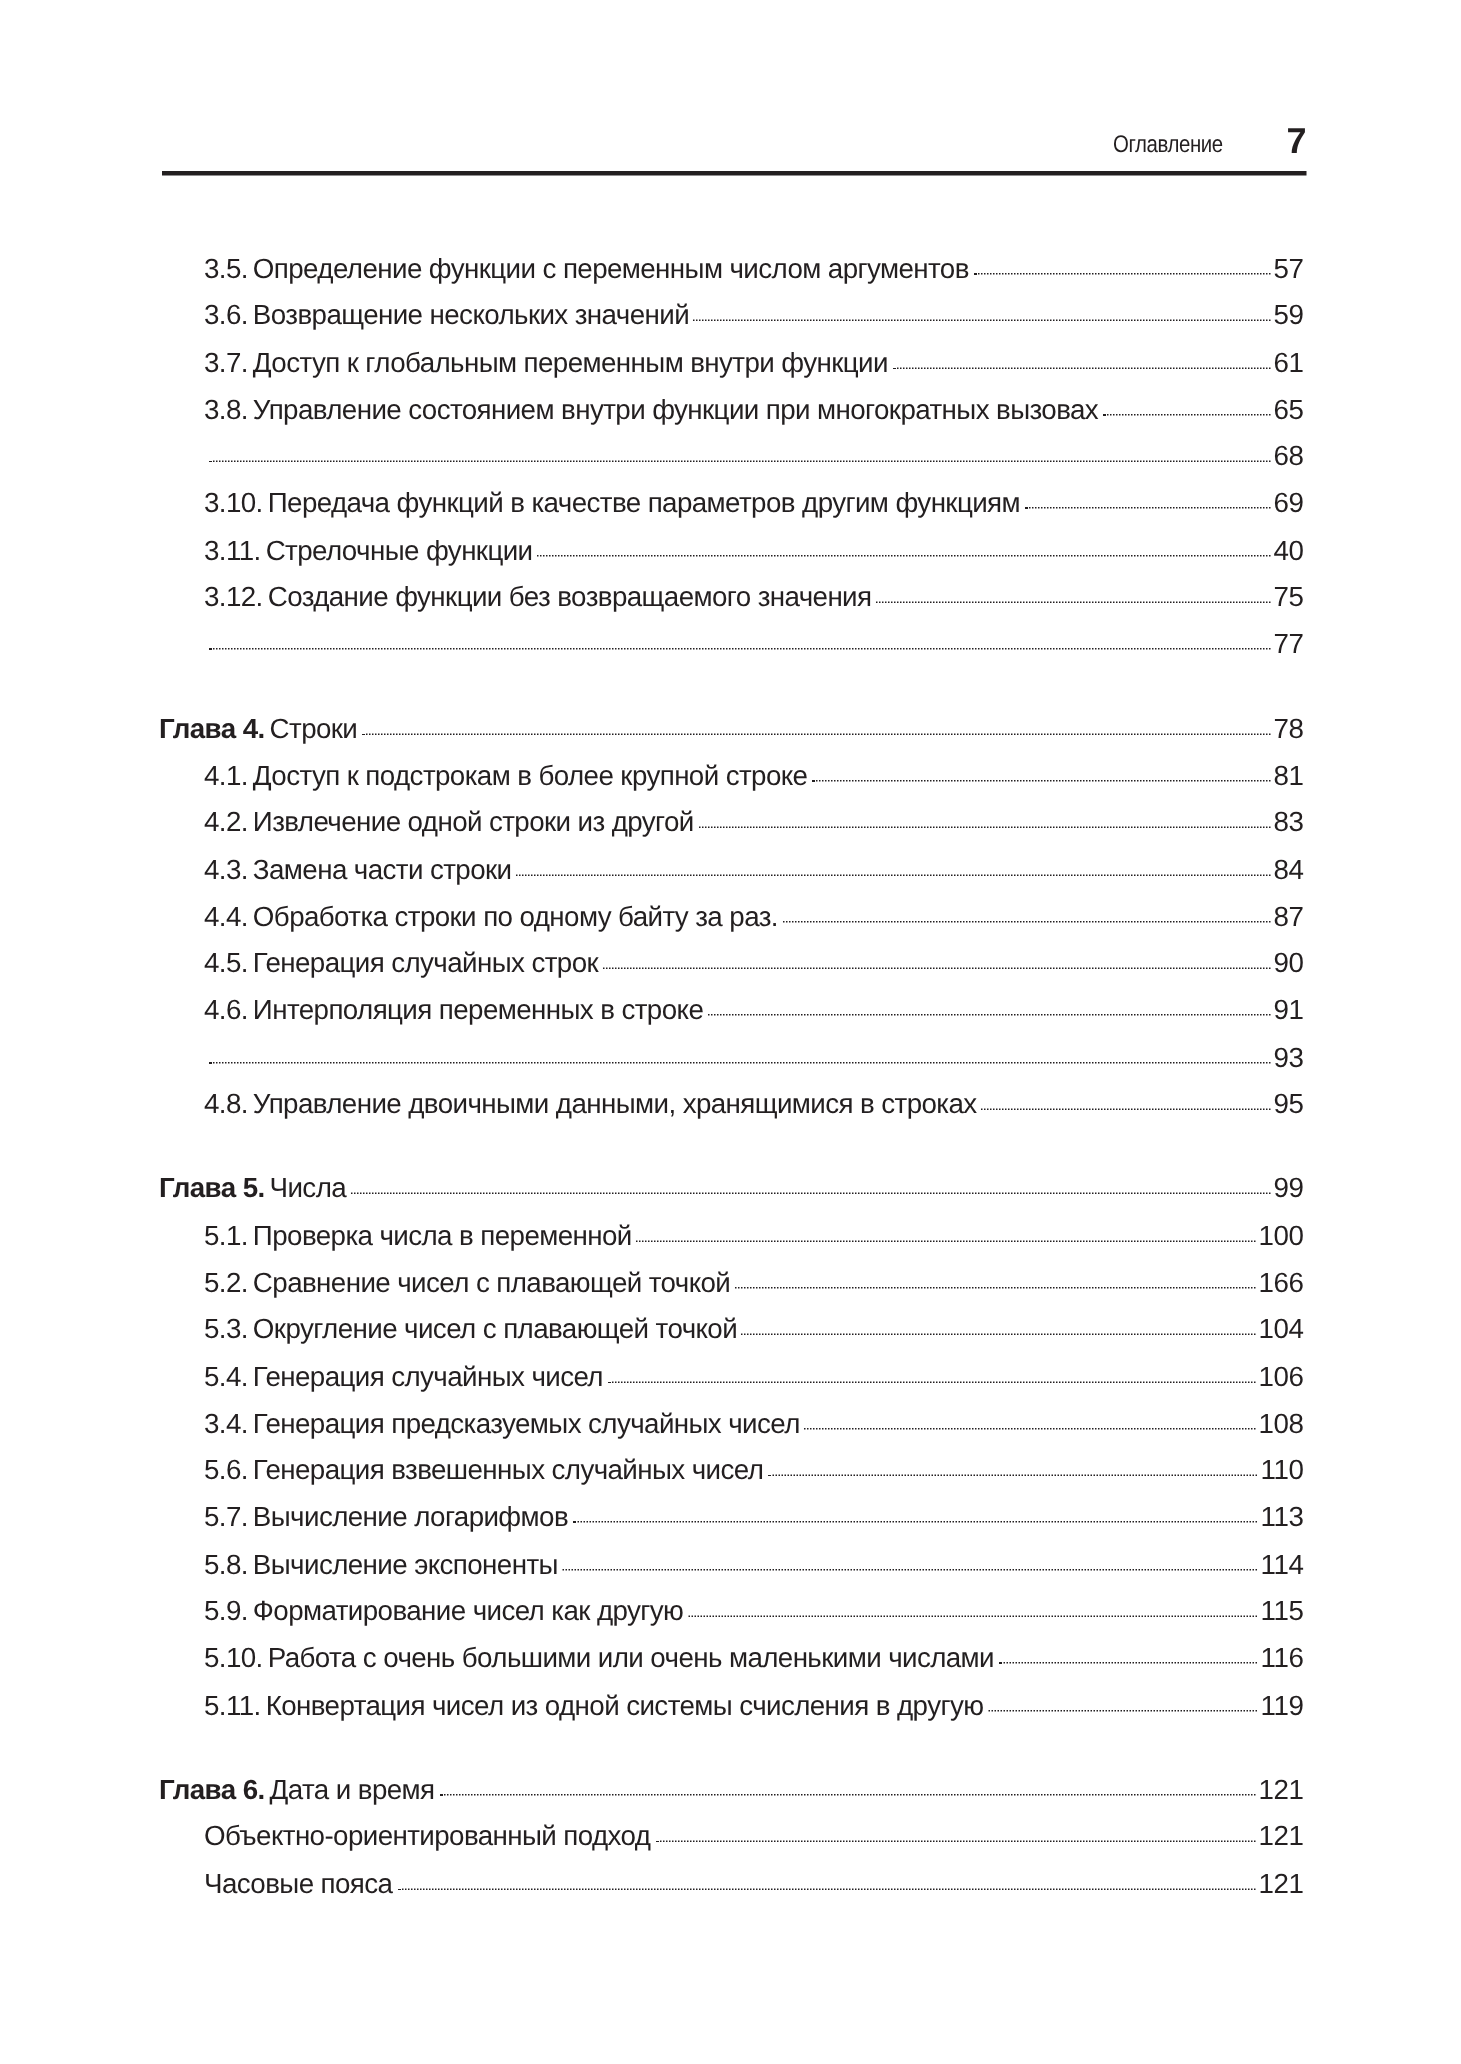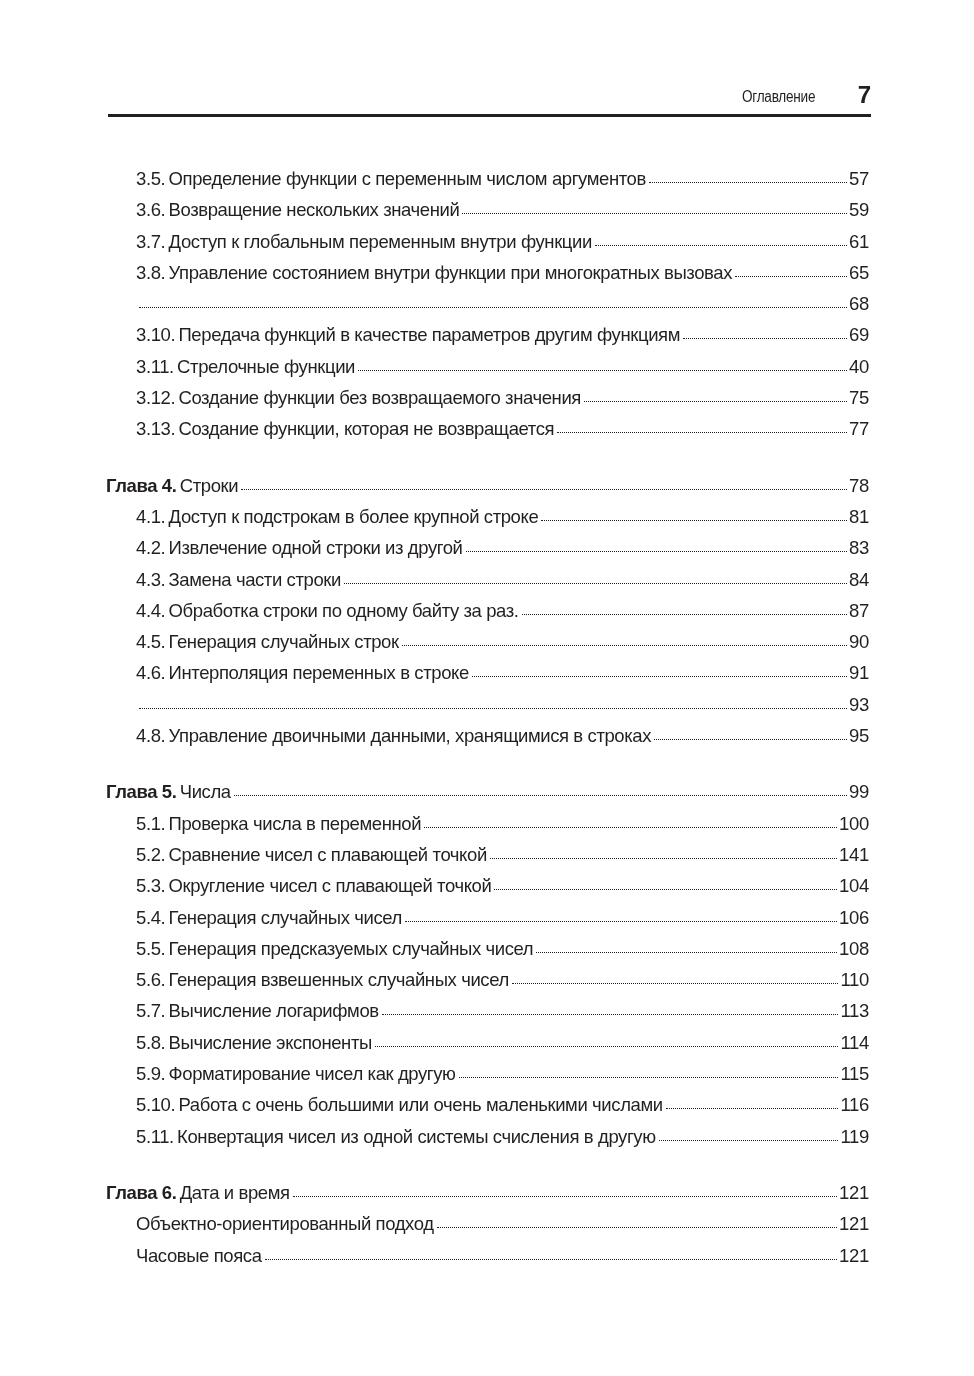--- a/index.html
+++ b/index.html
@@ -64,21 +64,20 @@
     <span class="label"><span>3.11.</span> <span>Стрелочные функции</span></span>
     <span class="dots"></span>
     <span class="page">40</span>
   </div>
   <div class="row sub">
     <span class="label"><span>3.12.</span> <span>Создание функции без возвращаемого значения</span></span>
     <span class="dots"></span>
     <span class="page">75</span>
   </div>
   <div class="row sub">
-    <span class="label"><span>3.13.</span> <span>Создание функции, которая не возвращается</span></span>
     <span class="dots"></span>
     <span class="page">77</span>
   </div>
 
   <div class="gap"></div>
 
   <div class="row">
     <span class="label"><b>Глава 4.</b> <span>Строки</span></span>
     <span class="dots"></span>
     <span class="page">78</span>
@@ -131,34 +130,34 @@
     <span class="page">99</span>
   </div>
   <div class="row sub">
     <span class="label"><span>5.1.</span> <span>Проверка числа в переменной</span></span>
     <span class="dots"></span>
     <span class="page">100</span>
   </div>
   <div class="row sub">
     <span class="label"><span>5.2.</span> <span>Сравнение чисел с плавающей точкой</span></span>
     <span class="dots"></span>
-    <span class="page">141</span>
+    <span class="page">166</span>
   </div>
   <div class="row sub">
     <span class="label"><span>5.3.</span> <span>Округление чисел с плавающей точкой</span></span>
     <span class="dots"></span>
     <span class="page">104</span>
   </div>
   <div class="row sub">
     <span class="label"><span>5.4.</span> <span>Генерация случайных чисел</span></span>
     <span class="dots"></span>
     <span class="page">106</span>
   </div>
   <div class="row sub">
-    <span class="label"><span>5.5.</span> <span>Генерация предсказуемых случайных чисел</span></span>
+    <span class="label"><span>3.4.</span> <span>Генерация предсказуемых случайных чисел</span></span>
     <span class="dots"></span>
     <span class="page">108</span>
   </div>
   <div class="row sub">
     <span class="label"><span>5.6.</span> <span>Генерация взвешенных случайных чисел</span></span>
     <span class="dots"></span>
     <span class="page">110</span>
   </div>
   <div class="row sub">
     <span class="label"><span>5.7.</span> <span>Вычисление логарифмов</span></span>

